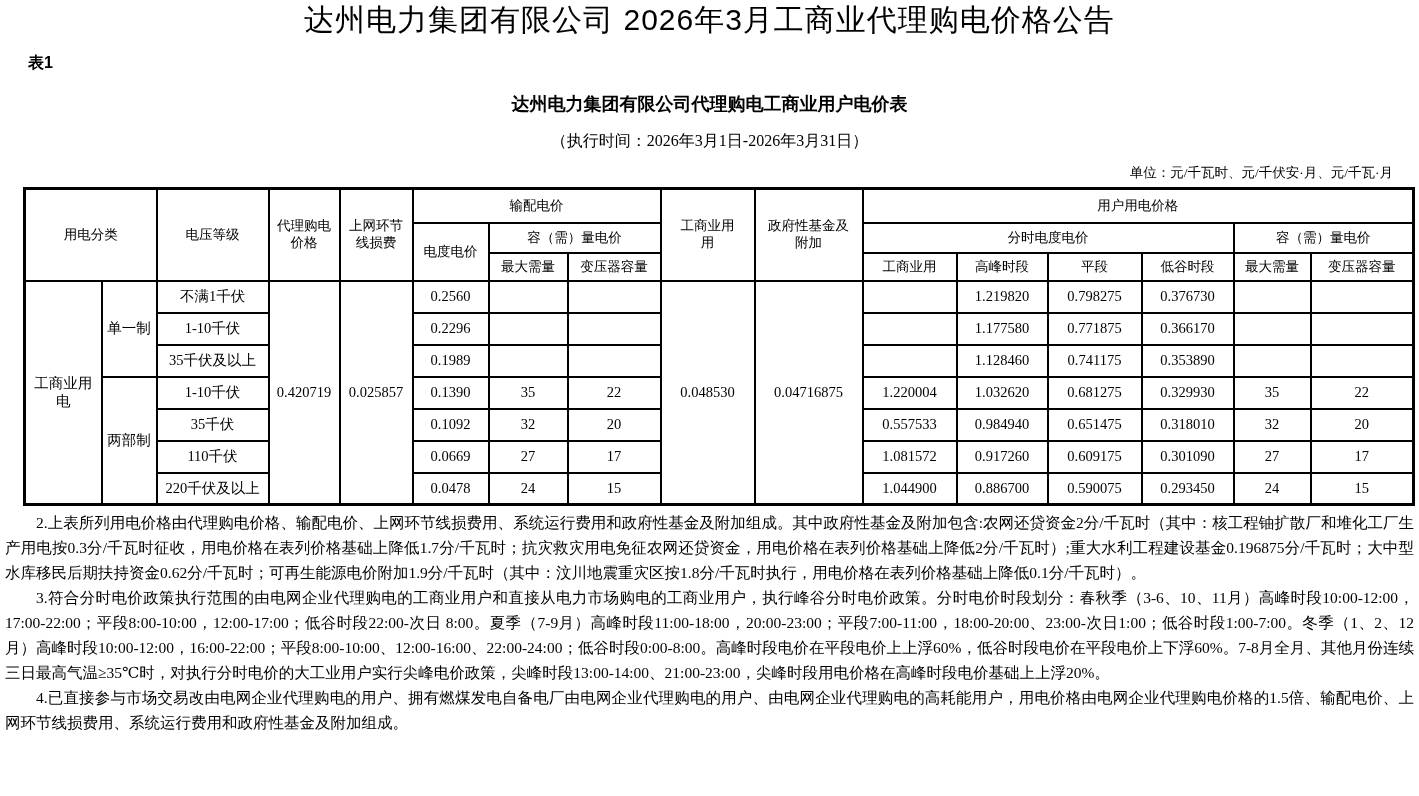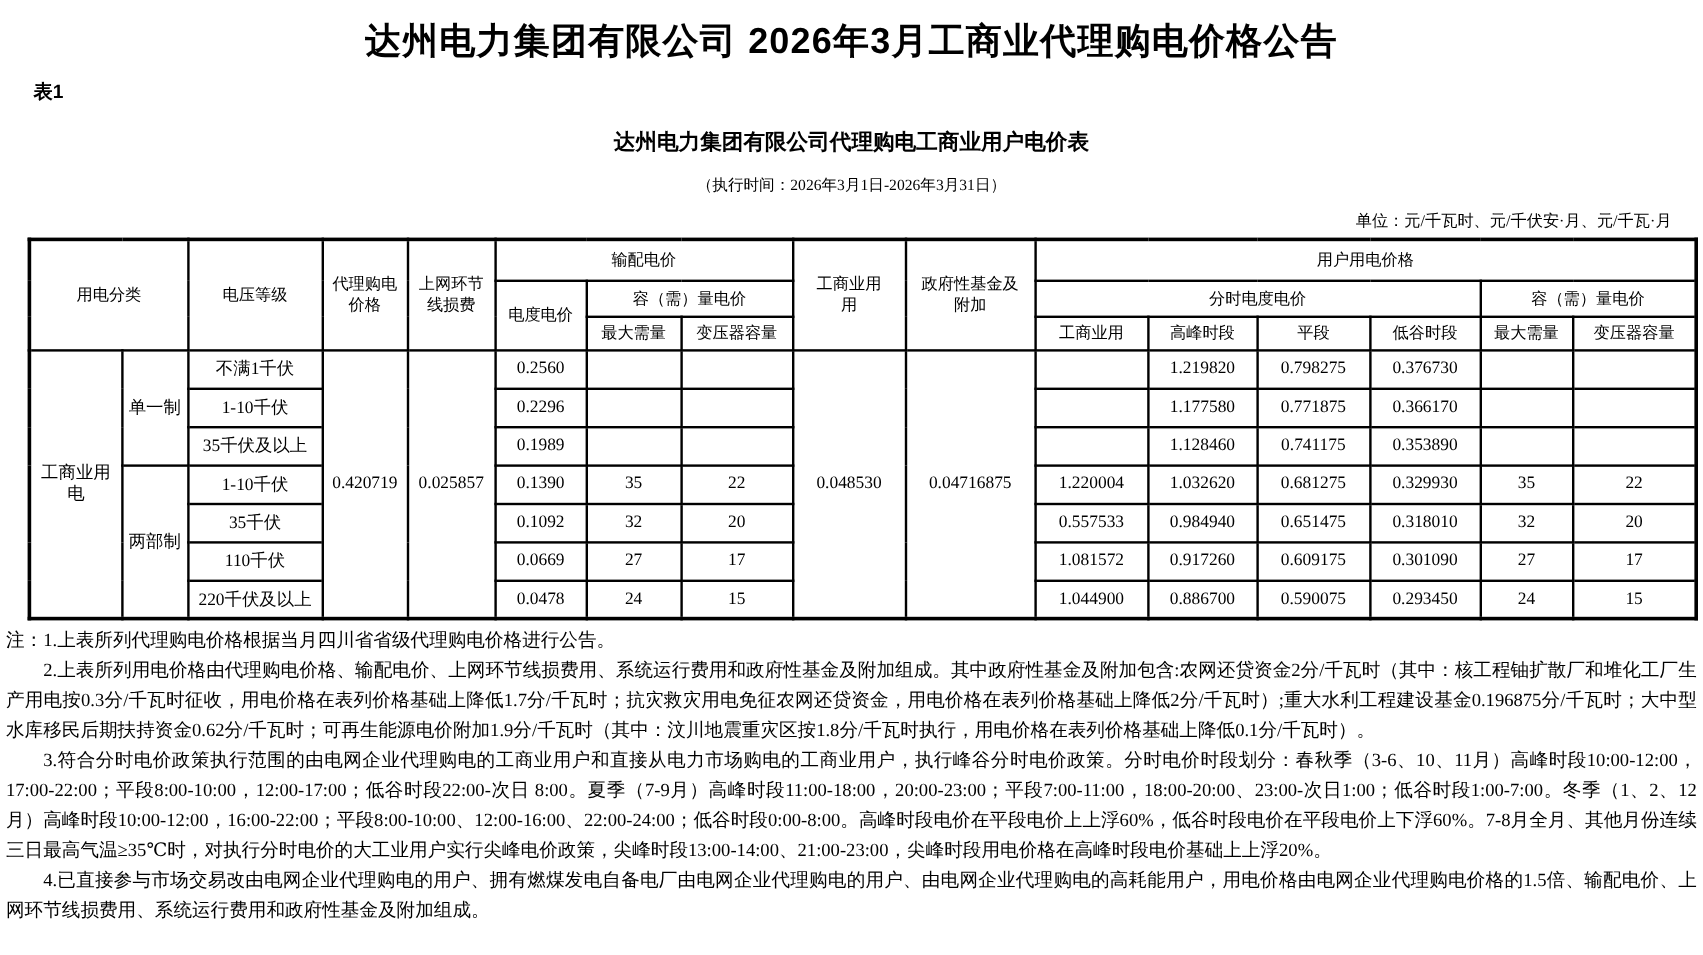--- a/index.html
+++ b/index.html
@@ -2,32 +2,32 @@
 <html><head>
 <meta charset="utf-8">
 <style>
   html,body{margin:0;padding:0;}
   body{
     width:1419px;height:796px;background:#ffffff;color:#000;
     font-family:"Liberation Serif","DejaVu Serif",serif;
     overflow:hidden;position:relative;
   }
   .doc-title{
-    text-align:center;font-size:30px;font-weight:bold;letter-spacing:1px;
-    padding-top:14px;font-family:"Liberation Sans","DejaVu Sans",sans-serif;
+    text-align:center;font-size:30px;font-weight:normal;letter-spacing:1px;
+    font-family:"Liberation Sans","DejaVu Sans",sans-serif;
   }
   .table-label{
     margin:12px 0 0 28px;font-size:16px;font-weight:bold;
     font-family:"Liberation Sans","DejaVu Sans",sans-serif;
   }
   .sub-title{
     text-align:center;font-size:18px;font-weight:bold;margin-top:18px;
     font-family:Liberation Sans, sans-serif;
   }
-  .exec-period{text-align:center;font-size:13px;margin-top:15px;}
+  .exec-period{text-align:center;font-size:16px;margin-top:15px;}
   .unit-line{text-align:right;font-size:13.5px;margin:12px 26px 5px 0;}
   table.price{
     border-collapse:collapse;table-layout:fixed;width:1389px;margin-left:23px;
     border:3px solid #000;
   }
   table.price th, table.price td{
     border:2px solid #000;text-align:center;vertical-align:middle;
     font-weight:normal;padding:0 2px;overflow:hidden;
   }
   table.price th{font-size:13.5px;}
@@ -188,17 +188,16 @@
     <td>0.886700</td>
     <td>0.590075</td>
     <td>0.293450</td>
     <td>24</td>
     <td>15</td>
   </tr>
 </tbody>
   </table>
 
 <div class="notes">
-  <p>注：1.上表所列代理购电价格根据当月四川省省级代理购电价格进行公告。</p>
   <p class="ind">2.上表所列用电价格由代理购电价格、输配电价、上网环节线损费用、系统运行费用和政府性基金及附加组成。其中政府性基金及附加包含:农网还贷资金2分/千瓦时（其中：核工程铀扩散厂和堆化工厂生产用电按0.3分/千瓦时征收，用电价格在表列价格基础上降低1.7分/千瓦时；抗灾救灾用电免征农网还贷资金，用电价格在表列价格基础上降低2分/千瓦时）;重大水利工程建设基金0.196875分/千瓦时；大中型水库移民后期扶持资金0.62分/千瓦时；可再生能源电价附加1.9分/千瓦时（其中：汶川地震重灾区按1.8分/千瓦时执行，用电价格在表列价格基础上降低0.1分/千瓦时）。</p>
   <p class="ind">3.符合分时电价政策执行范围的由电网企业代理购电的工商业用户和直接从电力市场购电的工商业用户，执行峰谷分时电价政策。分时电价时段划分：春秋季（3-6、10、11月）高峰时段10:00-12:00，17:00-22:00；平段8:00-10:00，12:00-17:00；低谷时段22:00-次日 8:00。夏季（7-9月）高峰时段11:00-18:00，20:00-23:00；平段7:00-11:00，18:00-20:00、23:00-次日1:00；低谷时段1:00-7:00。冬季（1、2、12 月）高峰时段10:00-12:00，16:00-22:00；平段8:00-10:00、12:00-16:00、22:00-24:00；低谷时段0:00-8:00。高峰时段电价在平段电价上上浮60%，低谷时段电价在平段电价上下浮60%。7-8月全月、其他月份连续三日最高气温≥35℃时，对执行分时电价的大工业用户实行尖峰电价政策，尖峰时段13:00-14:00、21:00-23:00，尖峰时段用电价格在高峰时段电价基础上上浮20%。</p>
   <p class="ind">4.已直接参与市场交易改由电网企业代理购电的用户、拥有燃煤发电自备电厂由电网企业代理购电的用户、由电网企业代理购电的高耗能用户，用电价格由电网企业代理购电价格的1.5倍、输配电价、上网环节线损费用、系统运行费用和政府性基金及附加组成。</p>
 </div>
 
 </body></html>

